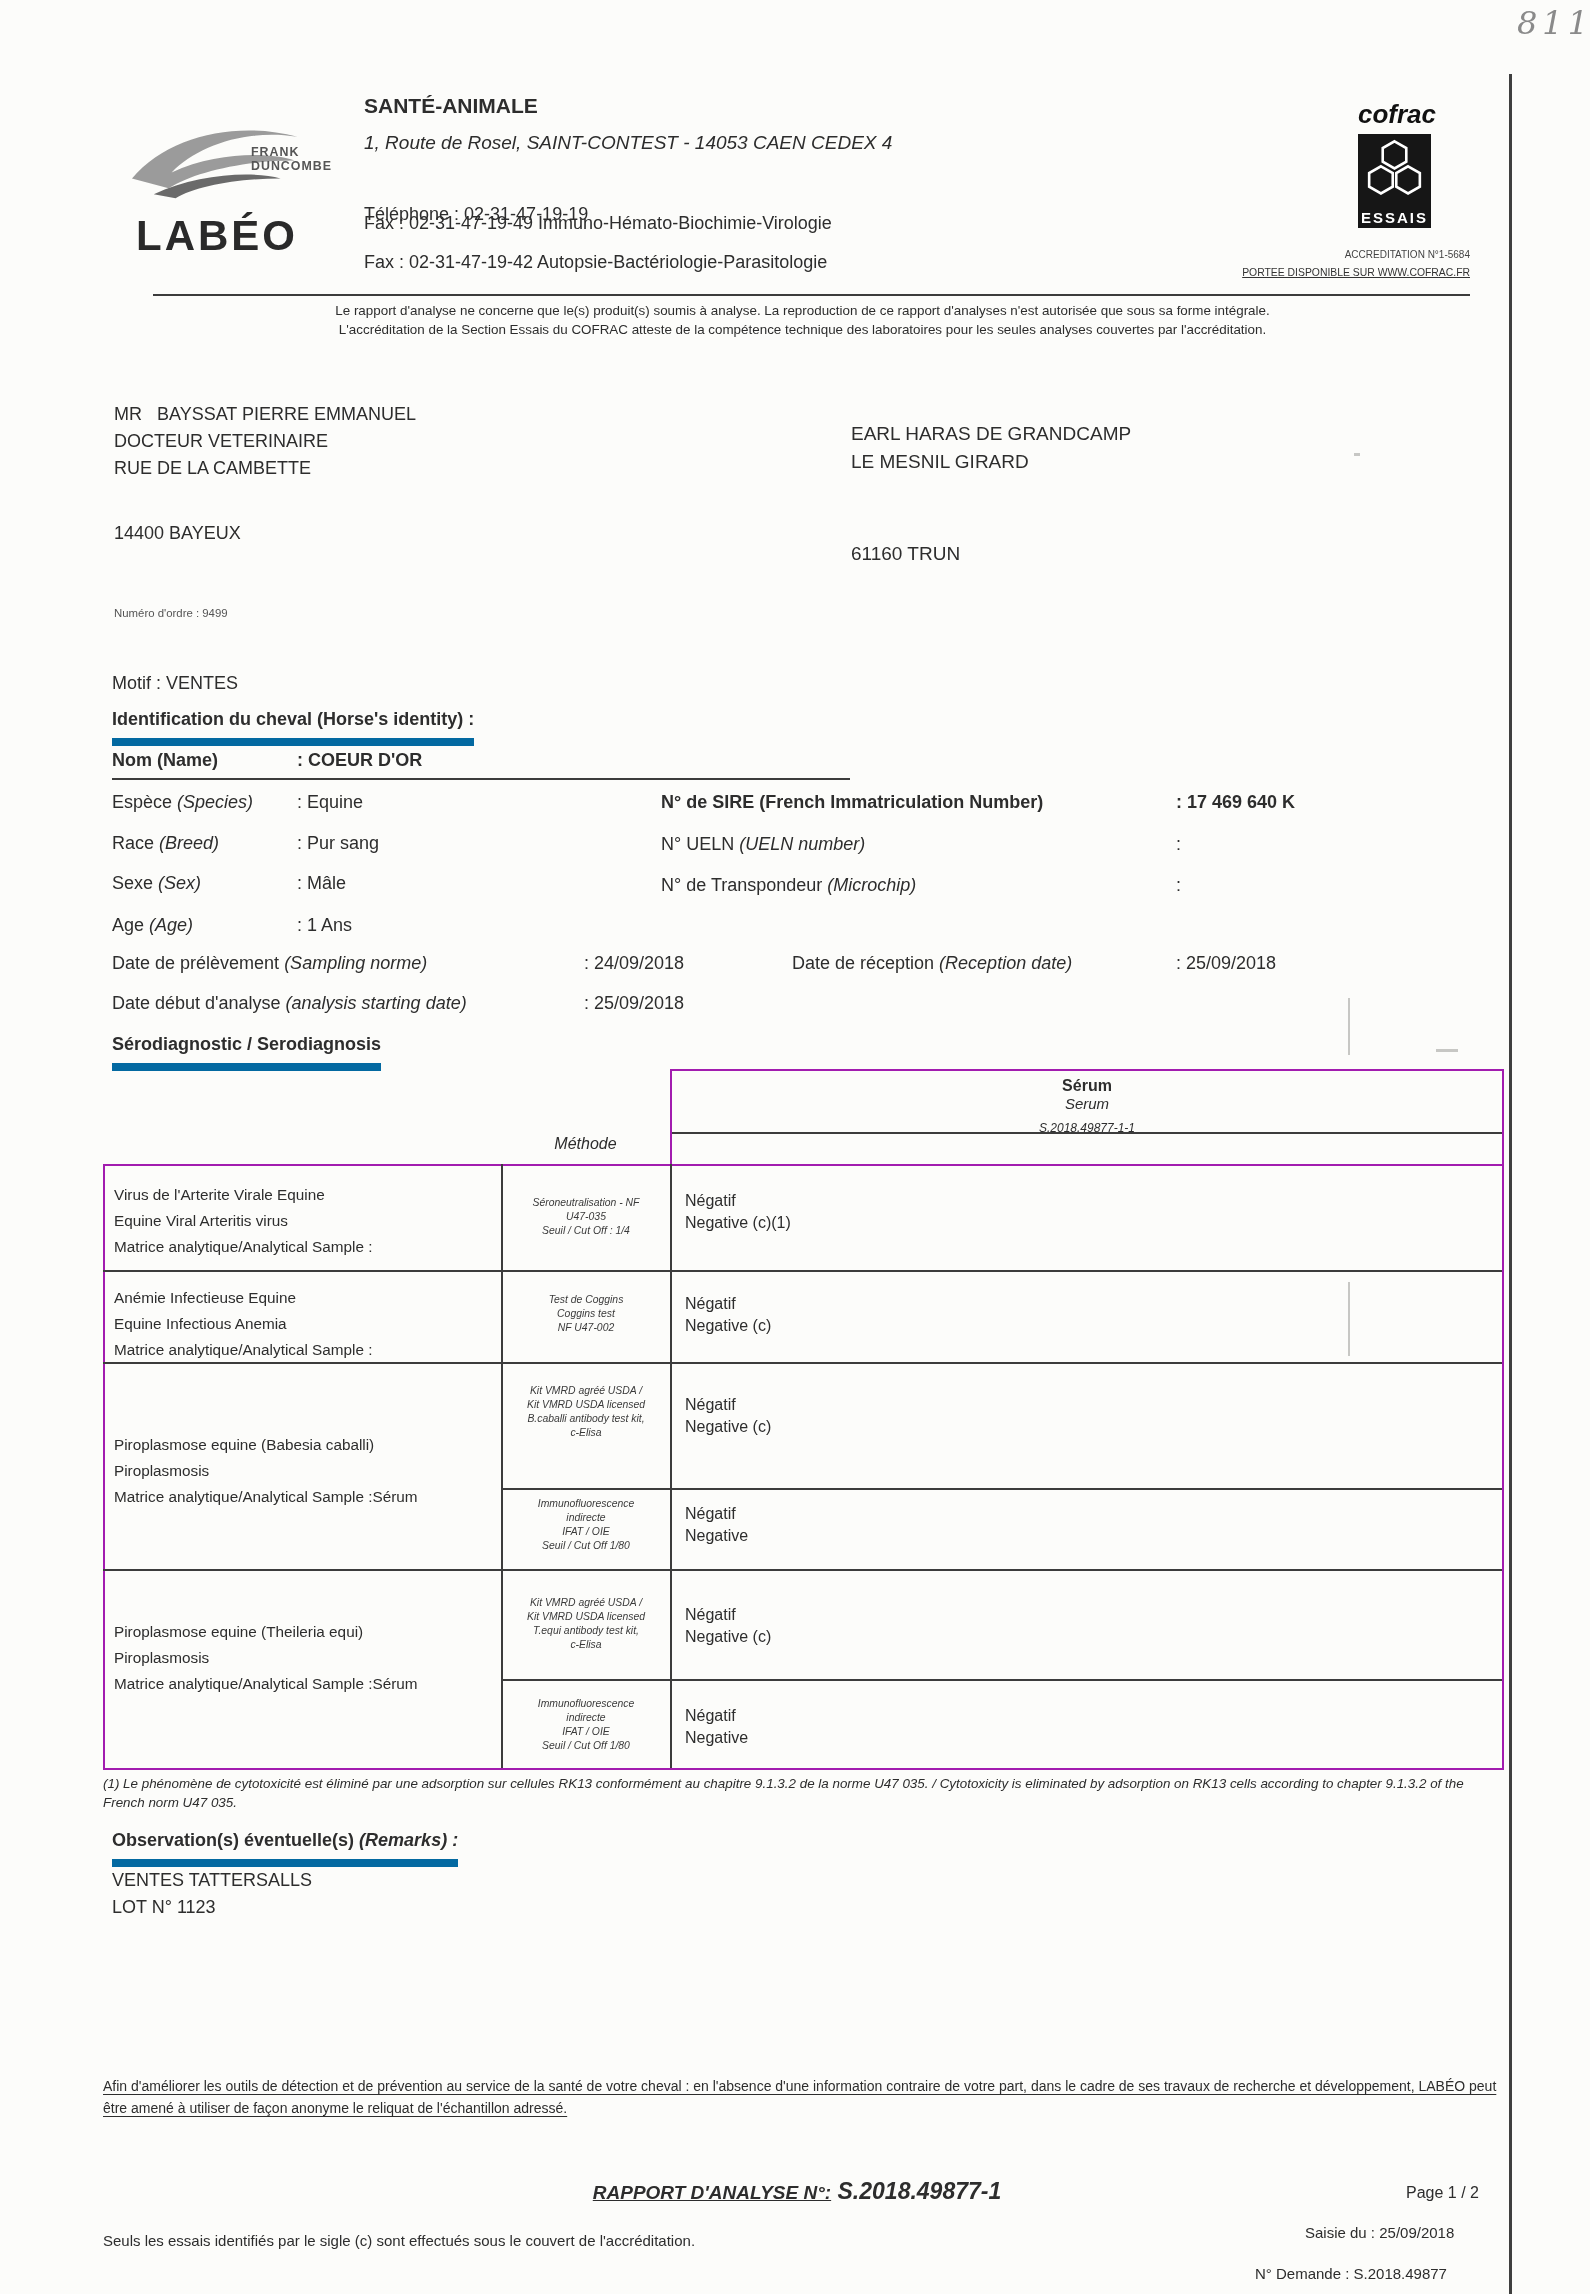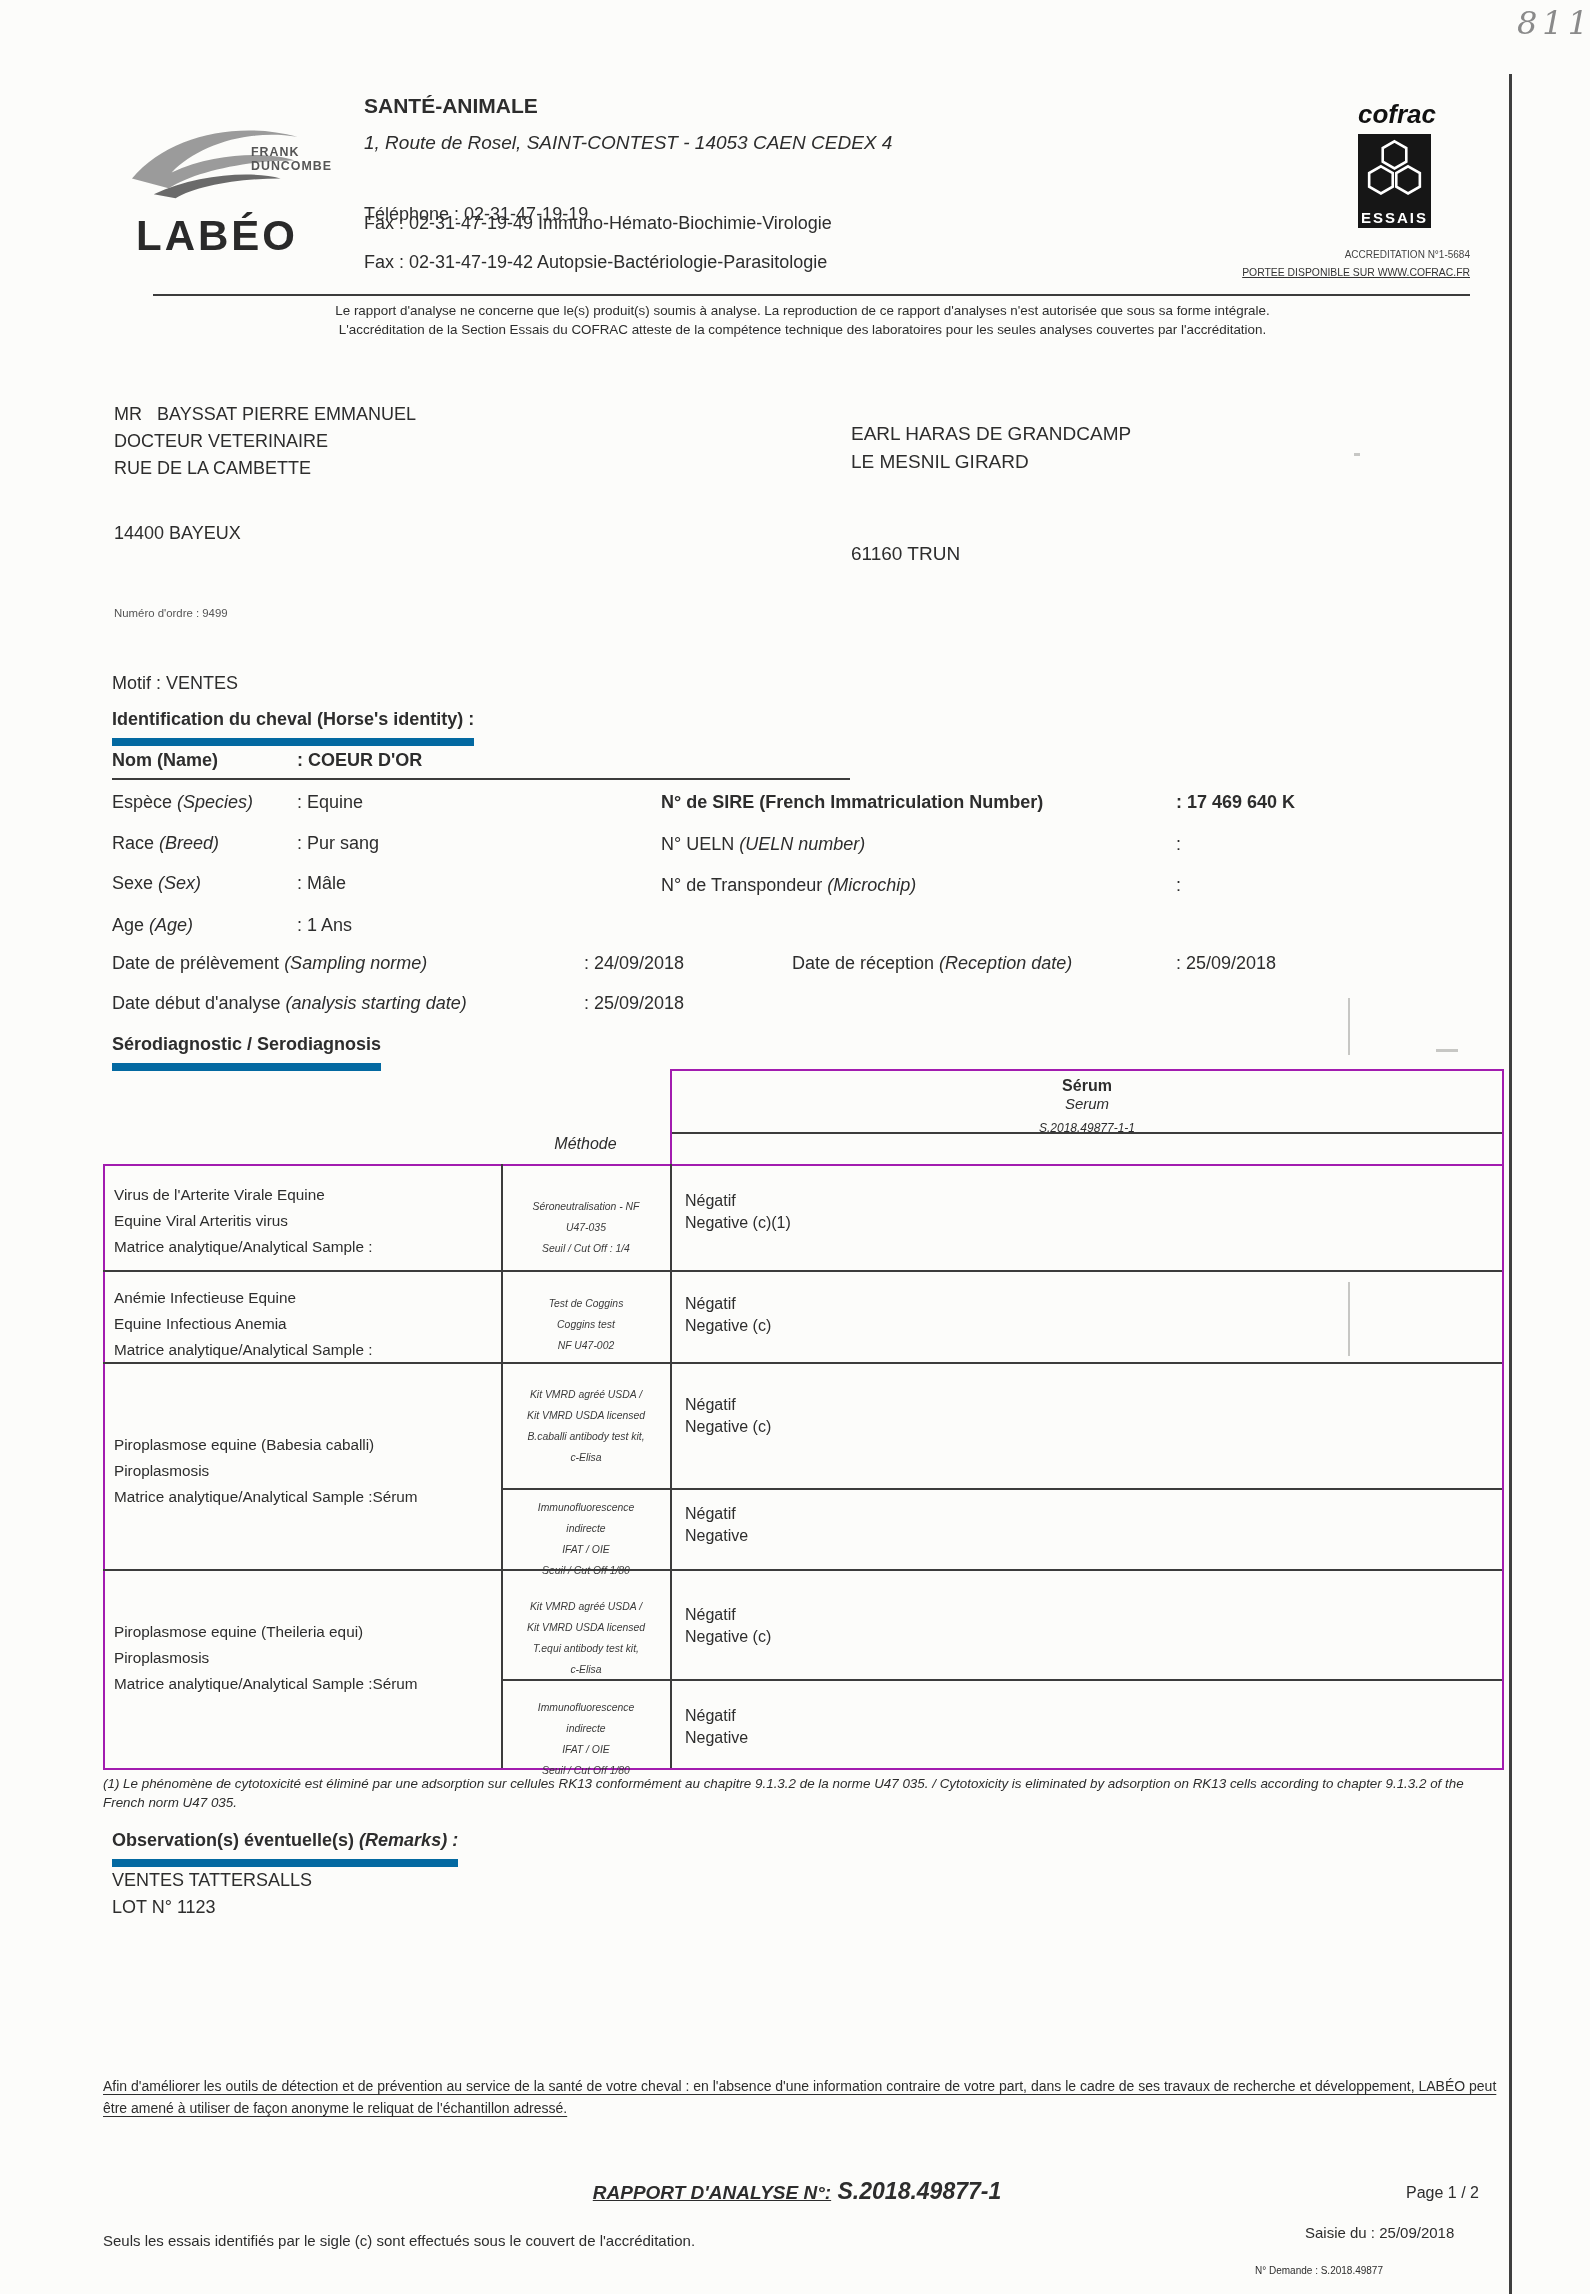--- a/index.html
+++ b/index.html
@@ -7,21 +7,21 @@
         font-family:"Liberation Sans","DejaVu Sans",sans-serif;color:#2d2d2d;overflow:hidden;}
   .abs{position:absolute;}
   .pre{white-space:pre-wrap;}
   .it{font-style:italic;}
   .b{font-weight:bold;}
   .ctr{text-align:center;}
   .t11{font-size:11.4px;} .t13{font-size:13.4px;} .t16{font-size:16px;} .t18{font-size:18px;}
   .t19{font-size:19px;} .t21{font-size:21px;}
   .line{background:#3c3c3c;}
   .uline{border-bottom:8px solid #0369a1;padding-bottom:8px;display:inline-block;}
-  .small-method{font-size:10.4px;line-height:21px;font-style:italic;color:#3a3a3a;text-align:center;}
+  .small-method{font-size:10.4px;line-height:14px;font-style:italic;color:#3a3a3a;text-align:center;}
   .cellres{font-size:16px;line-height:22px;}
   .analyte{font-size:15.3px;line-height:26px;}
   .faded{color:#555;}
   .speck{background:#c7c7c4;}
   .borderbox{border:2px solid #a21caf;}
 </style>
 </head>
 <body>
 
 <div id="page">
@@ -208,21 +208,21 @@
 
   <div class="abs" style="left:103px;top:2075px;width:1404px;font-size:14px;line-height:22px;text-decoration:underline;text-underline-offset:3px;">Afin d'améliorer les outils de détection et de prévention au service de la santé de votre cheval : en l'absence d'une information contraire de votre part, dans le cadre de ses travaux de recherche et développement, LABÉO peut être amené à utiliser de façon anonyme le reliquat de l'échantillon adressé.</div>
 
   <div class="abs ctr" style="left:396px;top:2178px;width:802px;">
     <span class="b it" style="font-size:19px;text-decoration:underline;">RAPPORT D'ANALYSE N°:</span><span class="b it" style="font-size:23px;"> S.2018.49877-1</span>
   </div>
   <div class="abs t16" style="left:1406px;top:2184px;">Page 1 / 2</div>
 
   <div class="abs" style="left:103px;top:2232px;font-size:15px;">Seuls les essais identifiés par le sigle (c) sont effectués sous le couvert de l'accréditation.</div>
   <div class="abs" style="left:1305px;top:2224px;font-size:15px;">Saisie du : 25/09/2018</div>
-  <div class="abs" style="left:1255px;top:2265px;font-size:10px;text-align:center;">N° Demande : S.2018.49877</div>
+  <div class="abs" style="left:1255px;top:2265px;font-size:15px;text-align:center;">N° Demande : S.2018.49877</div>
 
   <div class="abs" style="left:1509px;top:74px;width:3px;height:2221px;background:#3f3f3f;"></div>
   <div class="abs speck" style="left:1348px;top:998px;width:2px;height:57px;"></div>
   <div class="abs speck" style="left:1348px;top:1282px;width:2px;height:74px;"></div>
   <div class="abs speck" style="left:1354px;top:453px;width:6px;height:3px;"></div>
   <div class="abs speck" style="left:1436px;top:1049px;width:22px;height:3px;"></div>
 
 </div>
 
 

